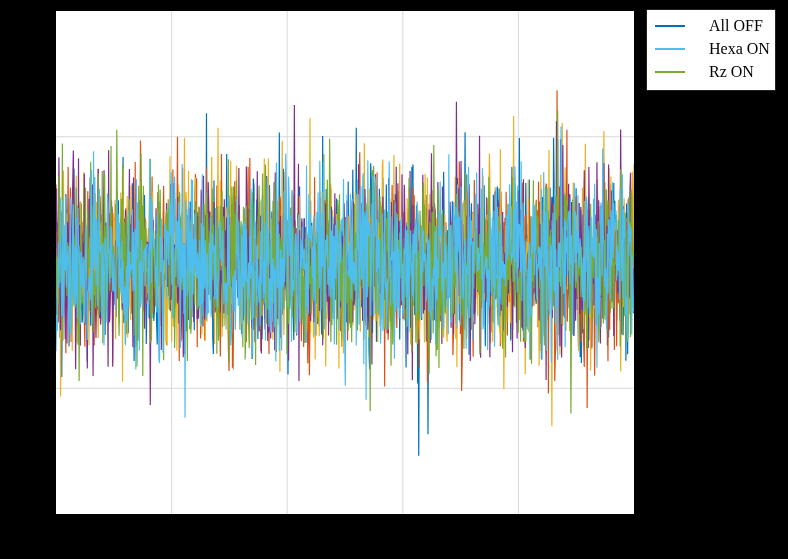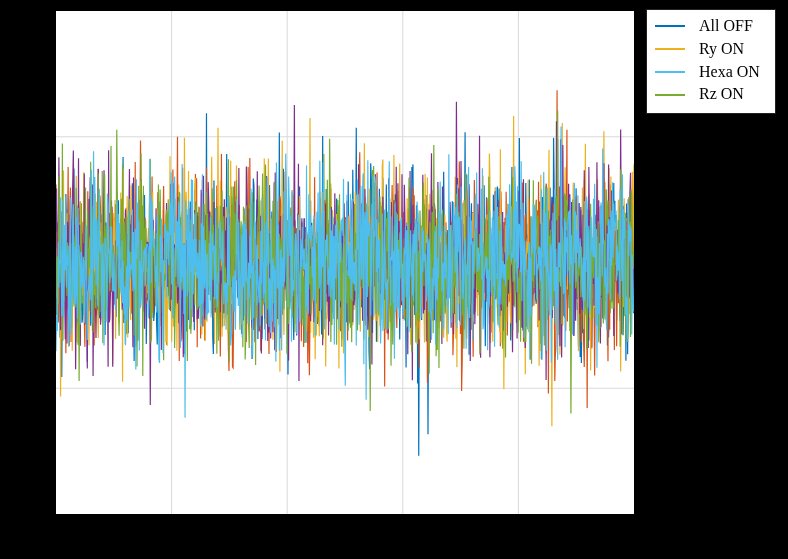--- a/index.html
+++ b/index.html
@@ -39,21 +39,21 @@
     width: 130px;
     background: #fff;
     border: 1px solid #222;
     padding: 6px 8px 6px 8px;
     font-size: 16px;
     line-height: 1.3;
   }
   .legend-row {
     display: flex;
     align-items: center;
-    gap: 14px;
+    gap: 24px;
     margin-bottom: 2px;
     white-space: nowrap;
   }
   .legend-swatch {
     width: 30px;
     height: 2px;
     flex: 0 0 30px;
   }
   .legend-label { color: #000; }
 </style>
@@ -81,24 +81,20 @@
         <path d="M0.0 341.7L0.6 306.4L1.2 321.3L1.7 282.3L2.3 232.1L2.9 277.6L3.5 249.4L4.1 254.4L4.6 187.2L5.2 258.7L5.8 306.4L6.4 275.3L7.0 189.3L7.5 307.8L8.1 269.5L8.7 214.6L9.3 260.4L9.9 186.4L10.5 277.5L11.0 244.9L11.6 255.3L12.2 235.7L12.8 337.1L13.4 309.9L13.9 234.3L14.5 187.2L15.1 324.3L15.7 283.6L16.3 287.0L16.8 218.7L17.4 194.0L18.0 297.0L18.6 287.7L19.2 236.7L19.7 294.3L20.3 206.8L20.9 276.9L21.5 308.7L22.1 197.8L22.6 233.8L23.2 237.1L23.8 257.4L24.4 314.7L25.0 242.4L25.5 242.5L26.1 277.4L26.7 274.6L27.3 246.7L27.9 254.5L28.4 313.1L29.0 296.8L29.6 242.7L30.2 215.7L30.8 264.0L31.4 330.3L31.9 283.1L32.5 280.6L33.1 272.4L33.7 265.3L34.3 290.3L34.8 269.1L35.4 159.4L36.0 314.0L36.6 274.3L37.2 228.2L37.7 140.7L38.3 258.2L38.9 166.6L39.5 223.2L40.1 275.5L40.6 208.5L41.2 212.8L41.8 296.4L42.4 267.7L43.0 218.8L43.5 178.4L44.1 239.5L44.7 242.7L45.3 234.6L45.9 307.4L46.4 291.5L47.0 233.3L47.6 260.4L48.2 335.8L48.8 261.2L49.3 228.0L49.9 245.8L50.5 250.2L51.1 312.4L51.7 183.8L52.3 195.9L52.8 243.5L53.4 239.0L54.0 272.7L54.6 255.4L55.2 216.3L55.7 218.5L56.3 250.3L56.9 281.3L57.5 279.7L58.1 243.5L58.6 281.8L59.2 279.0L59.8 300.3L60.4 250.6L61.0 189.4L61.5 232.6L62.1 236.5L62.7 203.8L63.3 278.7L63.9 212.9L64.4 259.0L65.0 276.9L65.6 285.4L66.2 230.6L66.8 293.3L67.3 250.7L67.9 297.6L68.5 304.9L69.1 276.3L69.7 335.7L70.3 281.6L70.8 256.1L71.4 311.1L72.0 230.1L72.6 200.0L73.2 297.9L73.7 241.3L74.3 268.6L74.9 255.0L75.5 255.4L76.1 259.7L76.6 199.3L77.2 281.4L77.8 221.9L78.4 273.7L79.0 280.0L79.5 218.6L80.1 360.0L80.7 168.8L81.3 249.3L81.9 192.2L82.4 234.7L83.0 210.9L83.6 340.8L84.2 251.3L84.8 293.7L85.3 267.0L85.9 230.2L86.5 296.6L87.1 259.7L87.7 261.5L88.2 240.0L88.8 246.7L89.4 237.5L90.0 275.9L90.6 237.0L91.2 234.3L91.7 234.3L92.3 237.7L92.9 306.9L93.5 272.5L94.1 148.5L94.6 240.7L95.2 186.1L95.8 272.8L96.4 190.9L97.0 221.7L97.5 227.8L98.1 238.5L98.7 228.7L99.3 253.8L99.9 271.7L100.4 256.0L101.0 302.7L101.6 205.2L102.2 278.7L102.8 309.9L103.3 349.7L103.9 353.4L104.5 225.5L105.1 262.4L105.7 208.6L106.2 227.2L106.8 272.4L107.4 343.3L108.0 249.9L108.6 255.3L109.1 215.1L109.7 213.6L110.3 223.0L110.9 287.8L111.5 220.4L112.1 233.0L112.6 222.1L113.2 255.1L113.8 207.1L114.4 193.1L115.0 225.1L115.5 162.0L116.1 274.5L116.7 171.0L117.3 308.2L117.9 210.1L118.4 189.6L119.0 166.2L119.6 202.0L120.2 267.1L120.8 206.6L121.3 238.2L121.9 211.2L122.5 277.3L123.1 191.5L123.7 196.8L124.2 265.1L124.8 338.4L125.4 216.8L126.0 272.5L126.6 153.5L127.1 267.3L127.7 234.2L128.3 304.2L128.9 234.6L129.5 408.4L130.1 190.3L130.6 229.8L131.2 198.9L131.8 286.5L132.4 252.4L133.0 190.5L133.5 214.0L134.1 315.5L134.7 221.1L135.3 262.6L135.9 168.9L136.4 299.7L137.0 169.7L137.6 284.3L138.2 229.2L138.8 265.0L139.3 203.2L139.9 256.6L140.5 228.7L141.1 263.4L141.7 268.2L142.2 242.6L142.8 257.0L143.4 296.2L144.0 229.8L144.6 300.3L145.1 316.7L145.7 213.2L146.3 294.3L146.9 163.8L147.5 306.5L148.0 216.2L148.6 265.3L149.2 278.7L149.8 230.1L150.4 262.3L151.0 310.4L151.5 243.6L152.1 304.3L152.7 300.0L153.3 302.9L153.9 233.3L154.4 277.4L155.0 206.6L155.6 307.8L156.2 258.1L156.8 223.2L157.3 241.2L157.9 236.9L158.5 235.5L159.1 289.5L159.7 253.9L160.2 197.9L160.8 289.6L161.4 274.5L162.0 297.2L162.6 263.1L163.1 272.5L163.7 217.9L164.3 211.4L164.9 212.0L165.5 248.5L166.0 248.6L166.6 252.4L167.2 220.3L167.8 255.2L168.4 294.5L168.9 283.8L169.5 272.3L170.1 274.5L170.7 320.0L171.3 273.0L171.9 292.6L172.4 186.4L173.0 275.7L173.6 204.1L174.2 266.4L174.8 281.2L175.3 335.8L175.9 326.3L176.5 322.1L177.1 274.6L177.7 266.1L178.2 281.0L178.8 301.6L179.4 260.4L180.0 320.1L180.6 275.2L181.1 189.2L181.7 241.6L182.3 244.5L182.9 296.2L183.5 211.9L184.0 289.5L184.6 313.7L185.2 270.1L185.8 258.4L186.4 224.3L186.9 327.7L187.5 213.4L188.1 277.4L188.7 211.0L189.3 306.0L189.8 213.7L190.4 270.7L191.0 218.8L191.6 272.7L192.2 269.1L192.8 313.9L193.3 252.7L193.9 288.2L194.5 226.1L195.1 268.9L195.7 178.5L196.2 262.9L196.8 256.1L197.4 344.8L198.0 250.4L198.6 308.1L199.1 191.2L199.7 228.1L200.3 212.8L200.9 273.9L201.5 295.6L202.0 235.0L202.6 263.7L203.2 282.1L203.8 292.8L204.4 265.7L204.9 315.9L205.5 221.0L206.1 273.8L206.7 188.0L207.3 221.8L207.8 289.2L208.4 251.8L209.0 283.7L209.6 212.2L210.2 330.7L210.8 262.0L211.3 241.2L211.9 166.8L212.5 255.8L213.1 218.5L213.7 317.2L214.2 268.4L214.8 277.8L215.4 323.2L216.0 209.4L216.6 271.0L217.1 312.1L217.7 248.4L218.3 271.2L218.9 255.6L219.5 317.4L220.0 259.9L220.6 351.8L221.2 152.1L221.8 190.8L222.4 278.7L222.9 214.5L223.5 254.2L224.1 341.0L224.7 282.2L225.3 240.5L225.8 240.0L226.4 340.9L227.0 247.6L227.6 271.9L228.2 277.0L228.7 181.0L229.3 272.4L229.9 252.0L230.5 143.2L231.1 171.6L231.7 236.6L232.2 243.0L232.8 297.8L233.4 166.1L234.0 191.8L234.6 245.8L235.1 205.5L235.7 245.4L236.3 332.1L236.9 181.7L237.5 286.3L238.0 270.1L238.6 280.7L239.2 265.3L239.8 235.2L240.4 223.1L240.9 237.5L241.5 324.2L242.1 223.4L242.7 214.8L243.3 204.3L243.8 282.3L244.4 311.6L245.0 312.5L245.6 228.9L246.2 257.7L246.7 250.8L247.3 216.5L247.9 245.5L248.5 259.7L249.1 238.5L249.6 259.7L250.2 253.3L250.8 333.0L251.4 155.0L252.0 297.5L252.6 252.7L253.1 304.3L253.7 184.0L254.3 227.8L254.9 203.4L255.5 230.7L256.0 215.1L256.6 219.9L257.2 267.5L257.8 236.6L258.4 290.7L258.9 205.4L259.5 251.3L260.1 325.7L260.7 227.0L261.3 232.8L261.8 201.5L262.4 221.9L263.0 182.2L263.6 257.5L264.2 278.6L264.7 150.4L265.3 209.7L265.9 300.0L266.5 243.6L267.1 202.8L267.6 257.0L268.2 151.8L268.8 248.8L269.4 319.6L270.0 271.5L270.6 229.6L271.1 245.4L271.7 224.4L272.3 226.4L272.9 275.0L273.5 258.4L274.0 286.5L274.6 255.8L275.2 199.3L275.8 287.8L276.4 220.4L276.9 279.2L277.5 206.1L278.1 309.2L278.7 225.8L279.3 334.9L279.8 237.4L280.4 214.6L281.0 268.7L281.6 243.5L282.2 209.4L282.7 227.1L283.3 245.1L283.9 320.1L284.5 225.2L285.1 219.2L285.6 252.4L286.2 209.5L286.8 220.0L287.4 207.5L288.0 225.7L288.5 168.7L289.1 323.0L289.7 333.9L290.3 376.3L290.9 268.1L291.5 244.3L292.0 184.6L292.6 230.8L293.2 265.0L293.8 265.4L294.4 234.7L294.9 269.0L295.5 183.5L296.1 289.5L296.7 254.8L297.3 188.5L297.8 273.2L298.4 251.6L299.0 274.3L299.6 251.9L300.2 281.0L300.7 238.8L301.3 335.9L301.9 233.4L302.5 169.3L303.1 239.8L303.6 184.0L304.2 315.0L304.8 268.3L305.4 231.5L306.0 175.7L306.5 269.5L307.1 267.8L307.7 181.9L308.3 163.0L308.9 354.6L309.4 216.4L310.0 201.8L310.6 208.3L311.2 390.4L311.8 199.7L312.4 287.2L312.9 149.8L313.5 226.4L314.1 220.6L314.7 212.7L315.3 224.4L315.8 305.7L316.4 260.8L317.0 193.6L317.6 218.9L318.2 164.9L318.7 306.1L319.3 220.5L319.9 226.6L320.5 174.5L321.1 166.2L321.6 262.1L322.2 209.3L322.8 302.6L323.4 229.4L324.0 258.1L324.5 228.1L325.1 282.4L325.7 333.9L326.3 307.9L326.9 279.0L327.4 203.3L328.0 321.3L328.6 305.9L329.2 235.0L329.8 199.2L330.4 271.1L330.9 279.1L331.5 271.8L332.1 320.2L332.7 270.3L333.3 270.8L333.8 205.1L334.4 150.8L335.0 231.3L335.6 296.1L336.2 247.1L336.7 250.6L337.3 206.2L337.9 247.8L338.5 293.1L339.1 240.9L339.6 349.2L340.2 193.0L340.8 301.9L341.4 297.4L342.0 213.5L342.5 204.1L343.1 298.4L343.7 238.9L344.3 308.5L344.9 263.5L345.4 238.3L346.0 210.4L346.6 207.2L347.2 291.3L347.8 253.7L348.3 305.7L348.9 294.9L349.5 245.9L350.1 237.1L350.7 216.6L351.3 287.5L351.8 220.1L352.4 316.7L353.0 212.7L353.6 232.0L354.2 322.4L354.7 255.6L355.3 239.2L355.9 220.2L356.5 266.3L357.1 253.1L357.6 285.6L358.2 223.8L358.8 291.5L359.4 220.2L360.0 243.2L360.5 208.7L361.1 214.8L361.7 302.4L362.3 191.4L362.9 201.6L363.4 203.6L364.0 222.3L364.6 214.7L365.2 237.6L365.8 256.8L366.3 308.3L366.9 263.3L367.5 216.6L368.1 261.7L368.7 220.7L369.2 250.8L369.8 249.3L370.4 243.3L371.0 267.8L371.6 291.7L372.2 284.4L372.7 223.7L373.3 233.5L373.9 301.6L374.5 229.2L375.1 246.7L375.6 301.0L376.2 304.9L376.8 330.1L377.4 268.5L378.0 299.7L378.5 257.9L379.1 275.8L379.7 248.3L380.3 221.1L380.9 334.9L381.4 215.4L382.0 282.6L382.6 290.5L383.2 248.0L383.8 267.8L384.3 201.3L384.9 226.1L385.5 171.1L386.1 226.5L386.7 220.9L387.2 281.4L387.8 255.1L388.4 254.0L389.0 318.9L389.6 215.3L390.2 229.9L390.7 268.6L391.3 234.6L391.9 251.4L392.5 296.1L393.1 292.0L393.6 324.5L394.2 143.7L394.8 288.3L395.4 235.5L396.0 214.9L396.5 270.2L397.1 313.1L397.7 258.8L398.3 233.2L398.9 191.7L399.4 204.8L400.0 211.9L400.6 262.9L401.2 196.8L401.8 223.0L402.3 318.6L402.9 174.1L403.5 242.2L404.1 210.0L404.7 206.5L405.2 272.1L405.8 315.4L406.4 176.1L407.0 209.9L407.6 193.2L408.1 280.9L408.7 289.4L409.3 249.5L409.9 239.3L410.5 228.2L411.1 308.9L411.6 339.0L412.2 255.7L412.8 264.7L413.4 224.5L414.0 156.6L414.5 294.8L415.1 308.2L415.7 206.4L416.3 234.5L416.9 210.4L417.4 237.8L418.0 330.6L418.6 231.1L419.2 261.4L419.8 237.5L420.3 225.1L420.9 185.4L421.5 217.8L422.1 162.2L422.7 262.0L423.2 242.8L423.8 237.6L424.4 260.6L425.0 244.6L425.6 245.0L426.1 241.5L426.7 178.4L427.3 269.5L427.9 157.8L428.5 319.5L429.0 313.8L429.6 264.6L430.2 257.2L430.8 254.0L431.4 245.9L432.0 268.6L432.5 247.8L433.1 340.7L433.7 259.6L434.3 298.3L434.9 293.1L435.4 201.1L436.0 228.2L436.6 231.6L437.2 285.6L437.8 207.4L438.3 212.1L438.9 276.5L439.5 200.5L440.1 337.1L440.7 254.6L441.2 189.3L441.8 177.1L442.4 269.2L443.0 196.9L443.6 294.2L444.1 274.8L444.7 317.7L445.3 220.9L445.9 277.0L446.5 294.6L447.0 204.0L447.6 268.3L448.2 250.8L448.8 252.0L449.4 270.0L449.9 254.2L450.5 259.4L451.1 276.4L451.7 211.8L452.3 204.6L452.9 249.9L453.4 200.4L454.0 193.8L454.6 245.3L455.2 174.0L455.8 195.6L456.3 233.1L456.9 251.4L457.5 242.2L458.1 248.0L458.7 235.0L459.2 198.6L459.8 270.8L460.4 155.8L461.0 178.3L461.6 252.0L462.1 210.6L462.7 282.3L463.3 175.6L463.9 258.2L464.5 214.6L465.0 214.3L465.6 220.1L466.2 262.0L466.8 150.9L467.4 291.2L467.9 235.4L468.5 192.4L469.1 242.5L469.7 328.3L470.3 230.7L470.9 248.8L471.4 259.9L472.0 260.9L472.6 260.7L473.2 319.7L473.8 305.0L474.3 241.1L474.9 232.1L475.5 350.2L476.1 247.8L476.7 305.9L477.2 206.3L477.8 243.7L478.4 235.7L479.0 193.6L479.6 226.4L480.1 265.2L480.7 199.5L481.3 209.2L481.9 264.5L482.5 289.5L483.0 254.2L483.6 258.9L484.2 236.6L484.8 255.7L485.4 237.5L485.9 262.2L486.5 270.7L487.1 178.9L487.7 350.5L488.3 316.2L488.8 257.9L489.4 161.6L490.0 226.7L490.6 256.5L491.2 202.2L491.8 319.3L492.3 341.2L492.9 177.4L493.5 258.6L494.1 263.2L494.7 278.3L495.2 305.4L495.8 237.6L496.4 234.6L497.0 353.1L497.6 243.4L498.1 224.4L498.7 202.6L499.3 253.6L499.9 281.3L500.5 178.1L501.0 313.5L501.6 238.8L502.2 296.9L502.8 257.1L503.4 350.2L503.9 245.5L504.5 232.7L505.1 257.4L505.7 232.1L506.3 276.7L506.8 115.9L507.4 174.8L508.0 240.0L508.6 256.3L509.2 284.0L509.7 280.0L510.3 208.2L510.9 337.7L511.5 211.8L512.1 242.8L512.7 227.1L513.2 265.2L513.8 209.7L514.4 201.9L515.0 201.1L515.6 273.9L516.1 187.0L516.7 254.5L517.3 225.1L517.9 278.3L518.5 325.1L519.0 247.6L519.6 234.1L520.2 172.6L520.8 253.3L521.4 201.3L521.9 271.5L522.5 220.5L523.1 243.2L523.7 184.9L524.3 221.4L524.8 257.8L525.4 248.2L526.0 228.2L526.6 244.6L527.2 247.2L527.7 278.4L528.3 287.7L528.9 247.4L529.5 302.1L530.1 190.7L530.7 290.8L531.2 247.5L531.8 262.0L532.4 186.3L533.0 194.2L533.6 298.0L534.1 236.1L534.7 215.5L535.3 305.0L535.9 297.9L536.5 270.0L537.0 206.6L537.6 240.8L538.2 228.4L538.8 246.8L539.4 188.5L539.9 247.4L540.5 173.5L541.1 267.8L541.7 315.2L542.3 218.8L542.8 358.2L543.4 267.1L544.0 272.2L544.6 304.3L545.2 233.0L545.7 318.8L546.3 209.2L546.9 192.4L547.5 209.7L548.1 266.6L548.6 138.1L549.2 226.0L549.8 235.5L550.4 267.4L551.0 277.0L551.6 257.6L552.1 310.6L552.7 320.3L553.3 223.5L553.9 283.6L554.5 210.9L555.0 208.8L555.6 224.4L556.2 289.9L556.8 200.2L557.4 256.1L557.9 225.1L558.5 172.0L559.1 248.1L559.7 193.2L560.3 213.9L560.8 213.5L561.4 220.8L562.0 200.3L562.6 270.4L563.2 235.6L563.7 256.1L564.3 260.8L564.9 241.7L565.5 289.7L566.1 179.0L566.6 230.7L567.2 231.2L567.8 271.4L568.4 164.0L569.0 287.6L569.5 198.7L570.1 228.3L570.7 207.1L571.3 301.1L571.9 305.0L572.5 287.0L573.0 315.6L573.6 329.6L574.2 193.9L574.8 245.7L575.4 214.4L575.9 231.6L576.5 216.7L577.1 219.9L577.7 324.8L578.3 244.5L578.8 268.0L579.4 300.9L580.0 301.1" fill="none" stroke="#4DBEEE" stroke-width="1.2"></path>
       </svg>
   </div>
 
   <div class="legend" id="legend-box">
       <div class="legend-row">
         <span class="legend-swatch" style="background: rgb(0, 114, 189);"></span>
         <span class="legend-label">All OFF</span>
       </div>
       <div class="legend-row">
-        <span class="legend-swatch" style="background: rgb(237, 177, 32);"></span>
-        <span class="legend-label">Ry ON</span>
-      </div>
-      <div class="legend-row">
         <span class="legend-swatch" style="background: rgb(77, 190, 238);"></span>
         <span class="legend-label">Hexa ON</span>
       </div>
       <div class="legend-row">
         <span class="legend-swatch" style="background: rgb(119, 172, 48);"></span>
         <span class="legend-label">Rz ON</span>
       </div>
     </div>
 
 </div>

